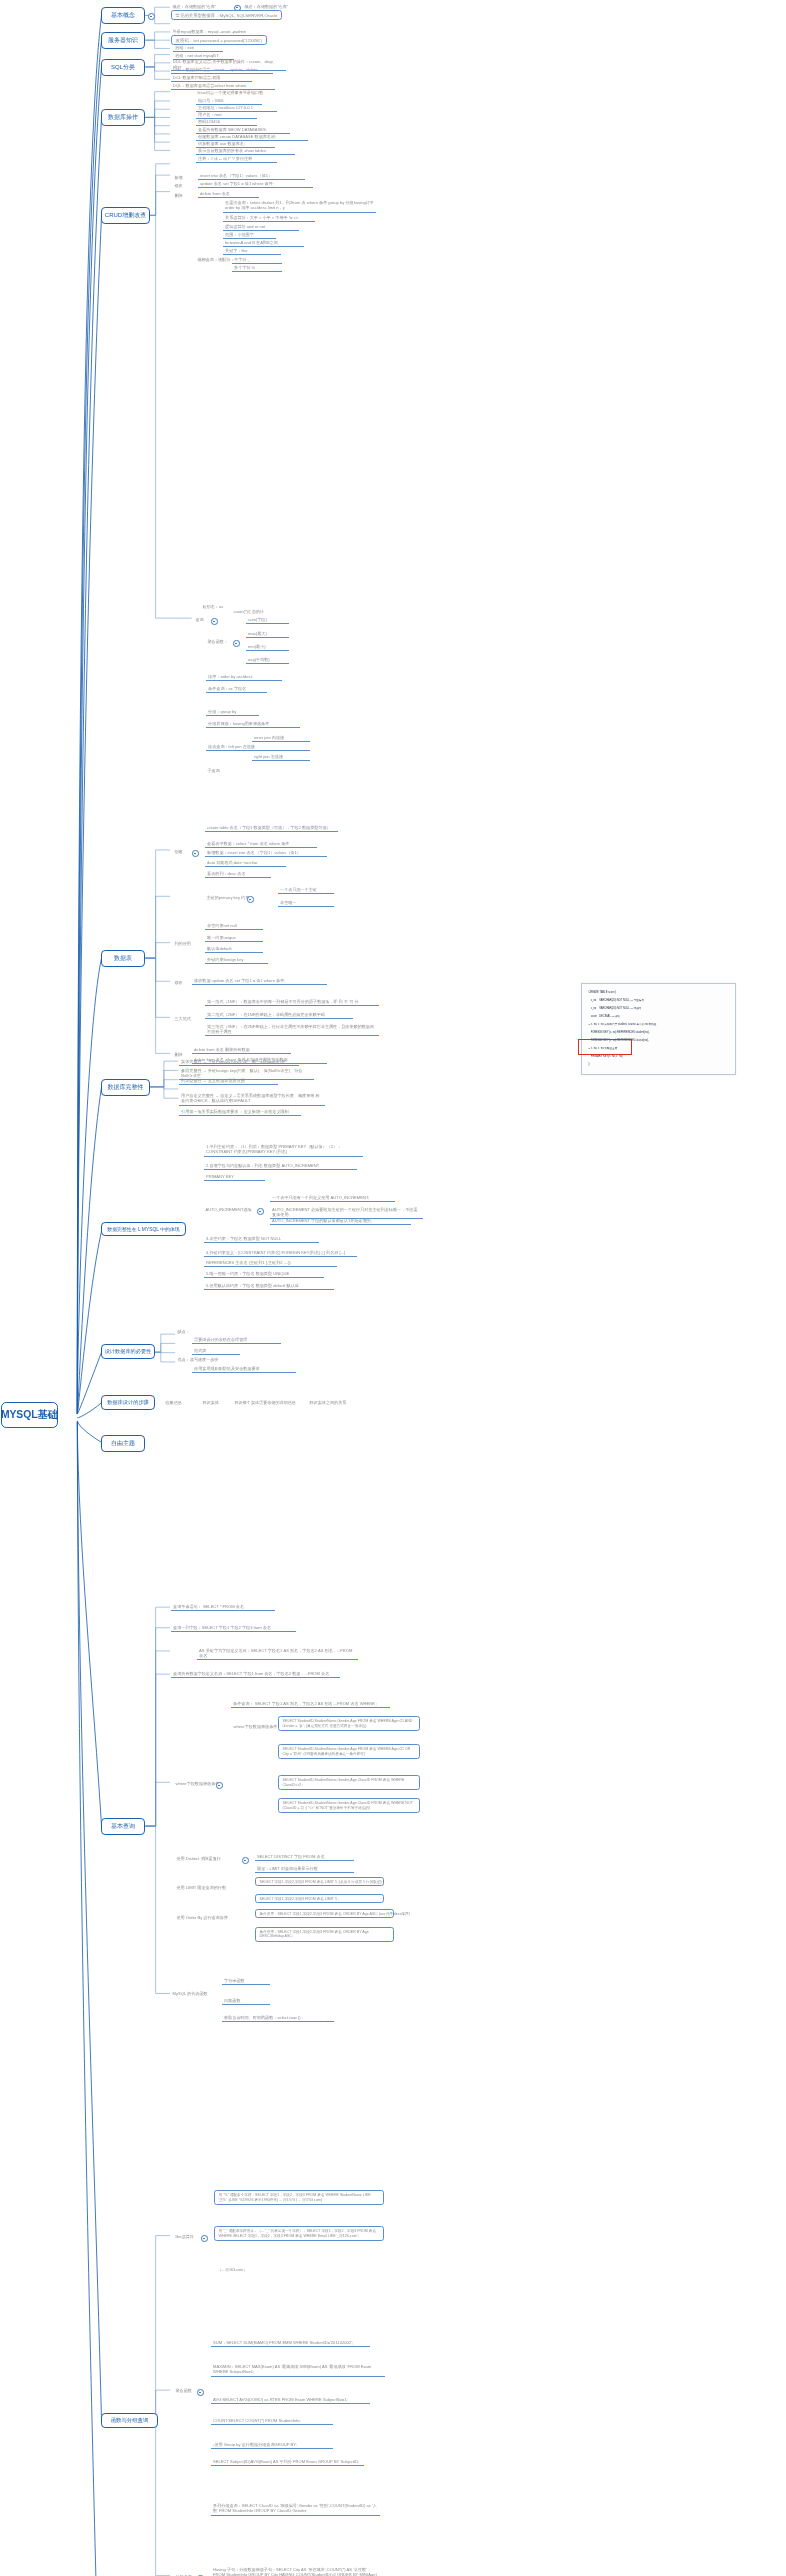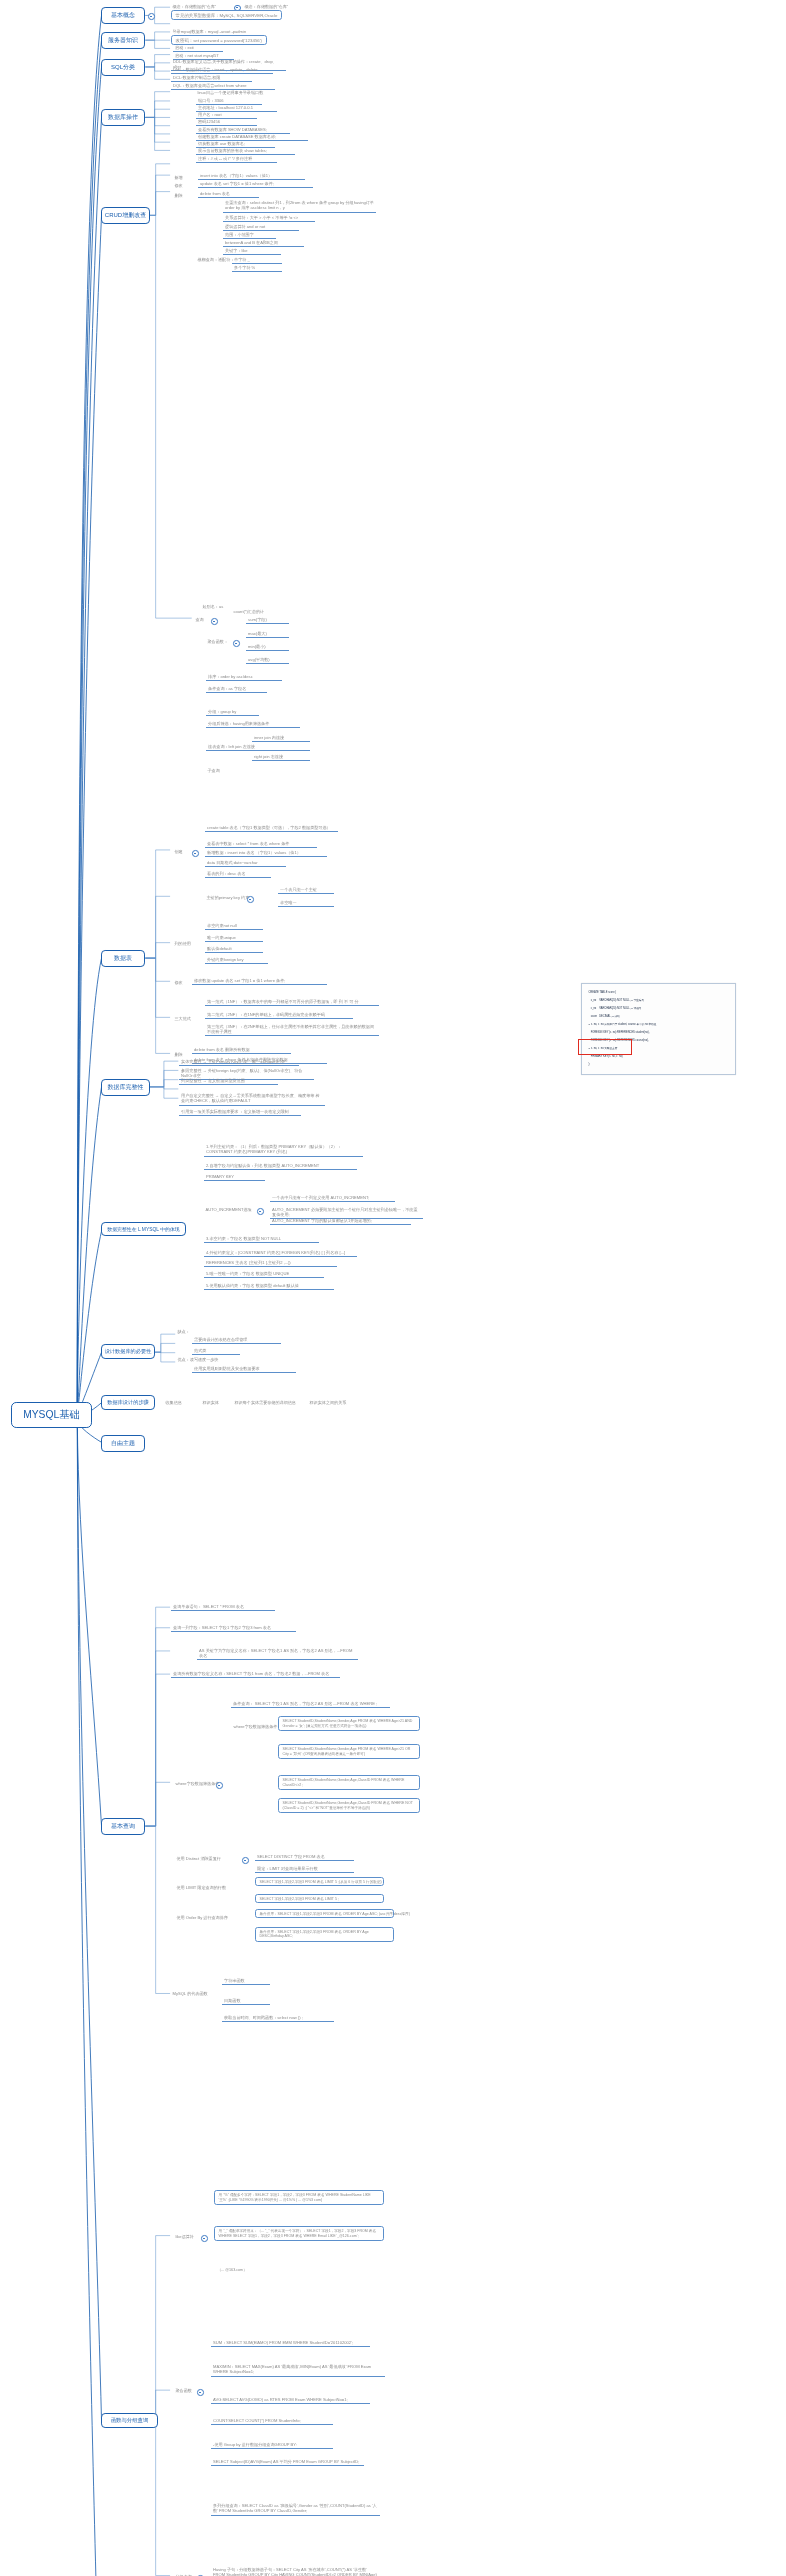--- a/index.html
+++ b/index.html
@@ -152,21 +152,21 @@
 
       <path d="M282,4700 L302,4700 L302,4340 L330,4340"></path>
       <path d="M282,4700 L302,4700 L302,4640 L330,4640"></path>
       <path d="M282,4700 L302,4700 L302,5000 L330,5000"></path>
 
       <path d="M282,5420 L302,5420 L302,5180 L330,5180"></path>
       <path d="M282,5420 L302,5420 L302,5620 L330,5620"></path>
     </g>
   </svg>
 
-  <div class="node root" style="left:11px;top:1402px;width:81px;">MYSQL基础</div>
+  <div class="node root" style="left:1px;top:1402px;width:57px;font-weight:bold;">MYSQL基础</div>
 
   <div class="node lvl2" style="left:101px;top:7.2px;width:44px;">基本概念</div>
   <div class="node lvl2" style="left:101px;top:32px;width:44px;">服务器知识</div>
   <div class="node lvl2" style="left:101px;top:59px;width:44px;">SQL分类</div>
   <div class="node lvl2" style="left:101px;top:109px;width:44px;">数据库操作</div>
   <div class="node lvl2" style="left:101px;top:207px;width:49px;">CRUD增删改查</div>
   <div class="node lvl2" style="left:101px;top:950px;width:44px;">数据表</div>
   <div class="node lvl2" style="left:101px;top:1079px;width:49px;">数据库完整性</div>
   <div class="node lvl2" style="left:101px;top:1222px;width:85px;font-size:4.9px;">数据完整性在 L MYSQL 中的体现</div>
   <div class="node lvl2" style="left:101px;top:1344px;width:54px;font-size:5.2px;">设计数据库的必要性</div>

